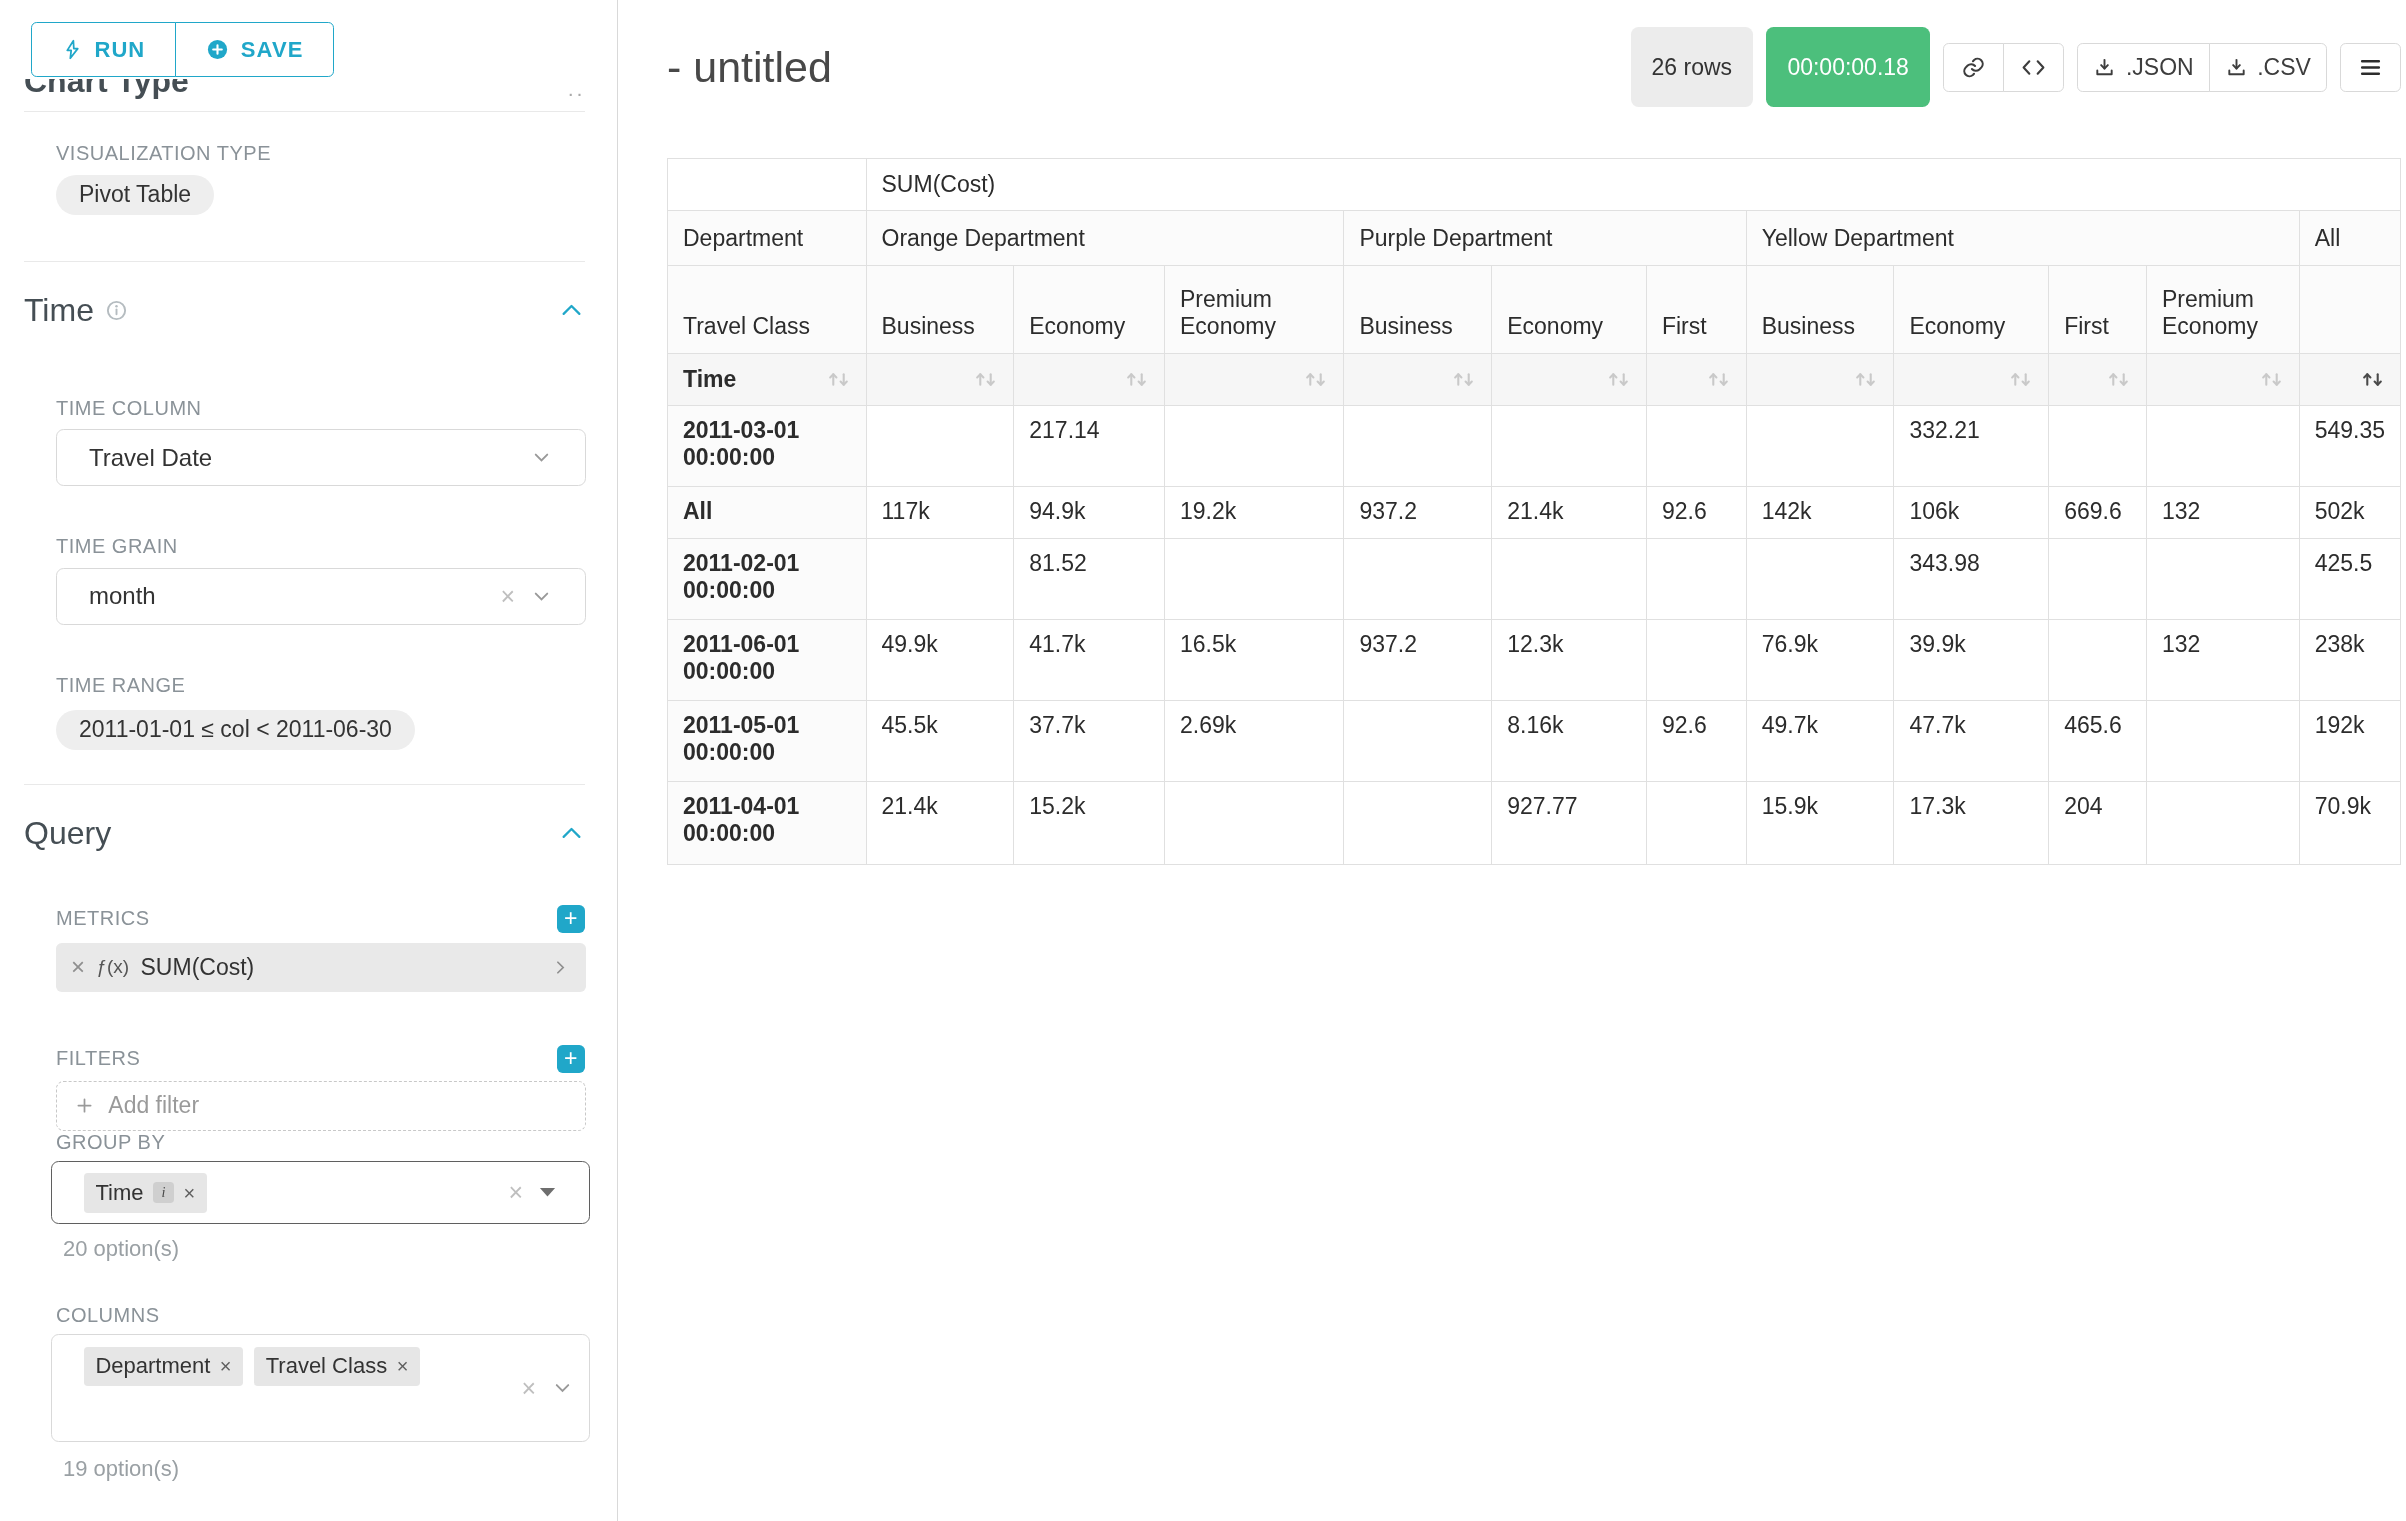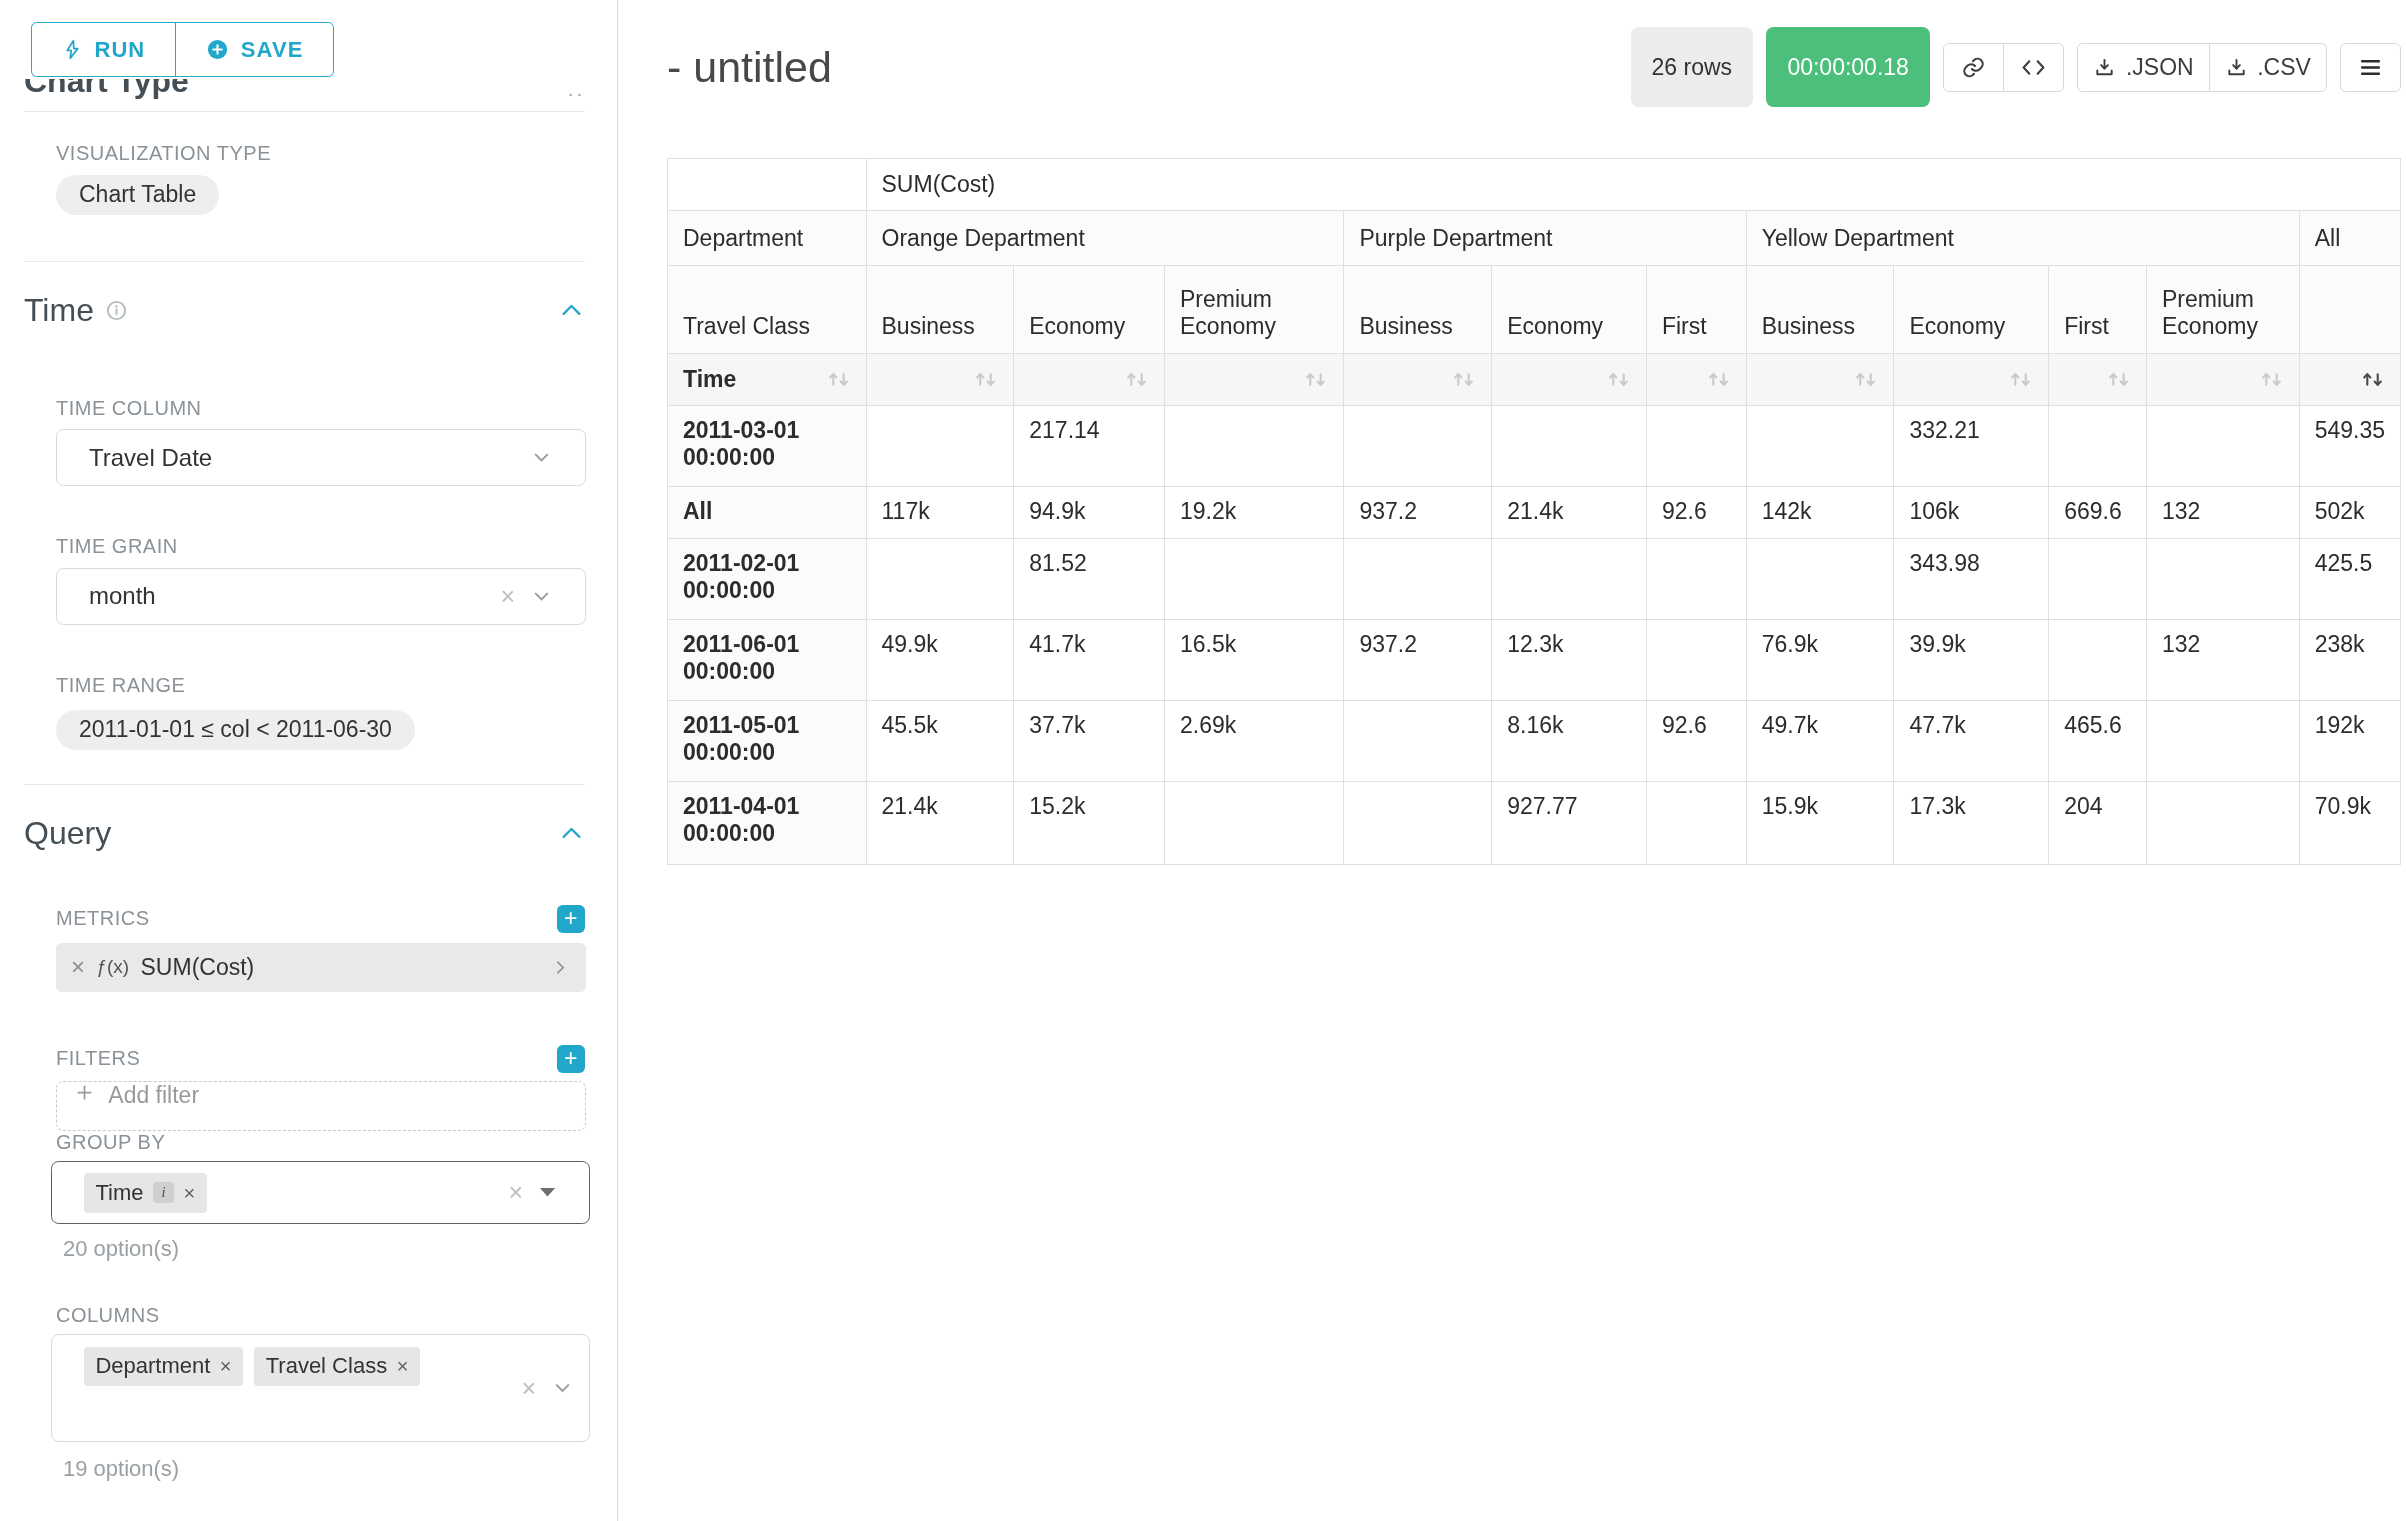--- a/index.html
+++ b/index.html
@@ -60,21 +60,21 @@
             display:flex;align-items:center;justify-content:center;font-size:23px;line-height:1;
             cursor:pointer}
 
   .metric-pill{display:flex;align-items:center;height:49px;background:#e9e9e9;border-radius:5.7px;
                padding:0 15px;font-size:23px;color:#333;gap:11.4px;width:530px;margin-left:56px;
                box-sizing:border-box;cursor:pointer}
   .metric-pill .mx{color:#8f8f8f;font-size:24px;line-height:1;cursor:pointer}
   .metric-pill .fx{font-size:19px;color:#555}
   .metric-pill .caret-r{margin-left:auto;color:#8f8f8f;display:inline-flex}
 
-  .add-filter{display:flex;gap:13.3px;width:530px;height:50px;border:1px dashed #c8c8c8;
+  .add-filter{display:flex;align-items:center;gap:13.3px;width:530px;height:50px;border:1px dashed #c8c8c8;
               border-radius:7.6px;padding:0 17px;box-sizing:border-box;color:#9a9a9a;font-size:23px;
               margin-left:56px;cursor:pointer}
 
   
   .main{flex:1;padding:27px 4.8px 0 49px;box-sizing:border-box;overflow:hidden}
   .main-header{display:flex;align-items:center}
   .chart-title{font-size:43px;color:#484848;font-weight:500;cursor:text}
   .header-right{margin-left:auto;display:flex;align-items:center;gap:13.3px}
   .badge{height:48px;display:flex;align-items:center;padding:16px 21px;font-size:23px;border-radius:7.6px}
   .badge-rows{background:#ececec;color:#333}
@@ -132,21 +132,21 @@
     </div>
 
     <div class="chart-type-clip">
       <h2>Chart Type</h2>
       <span class="ellipsis">··</span>
     </div>
     <div class="divider"></div>
 
     <div class="label-sm" style="margin-top:30px">VISUALIZATION TYPE</div>
     <div class="pill" style="margin-top:9.5px">
-      <span>Chart Table</span>
+      <span>Pivot Table</span>
     </div>
 
     <div class="divider" style="margin-top:46px"></div>
 
     
     <div class="sec-head">
       <span>Time</span>
       <span class="info-icon">
         <svg width="23" height="23" viewBox="0 0 24 24" fill="none" stroke="currentColor" stroke-width="2">
             <circle cx="12" cy="12" r="9"></circle>

